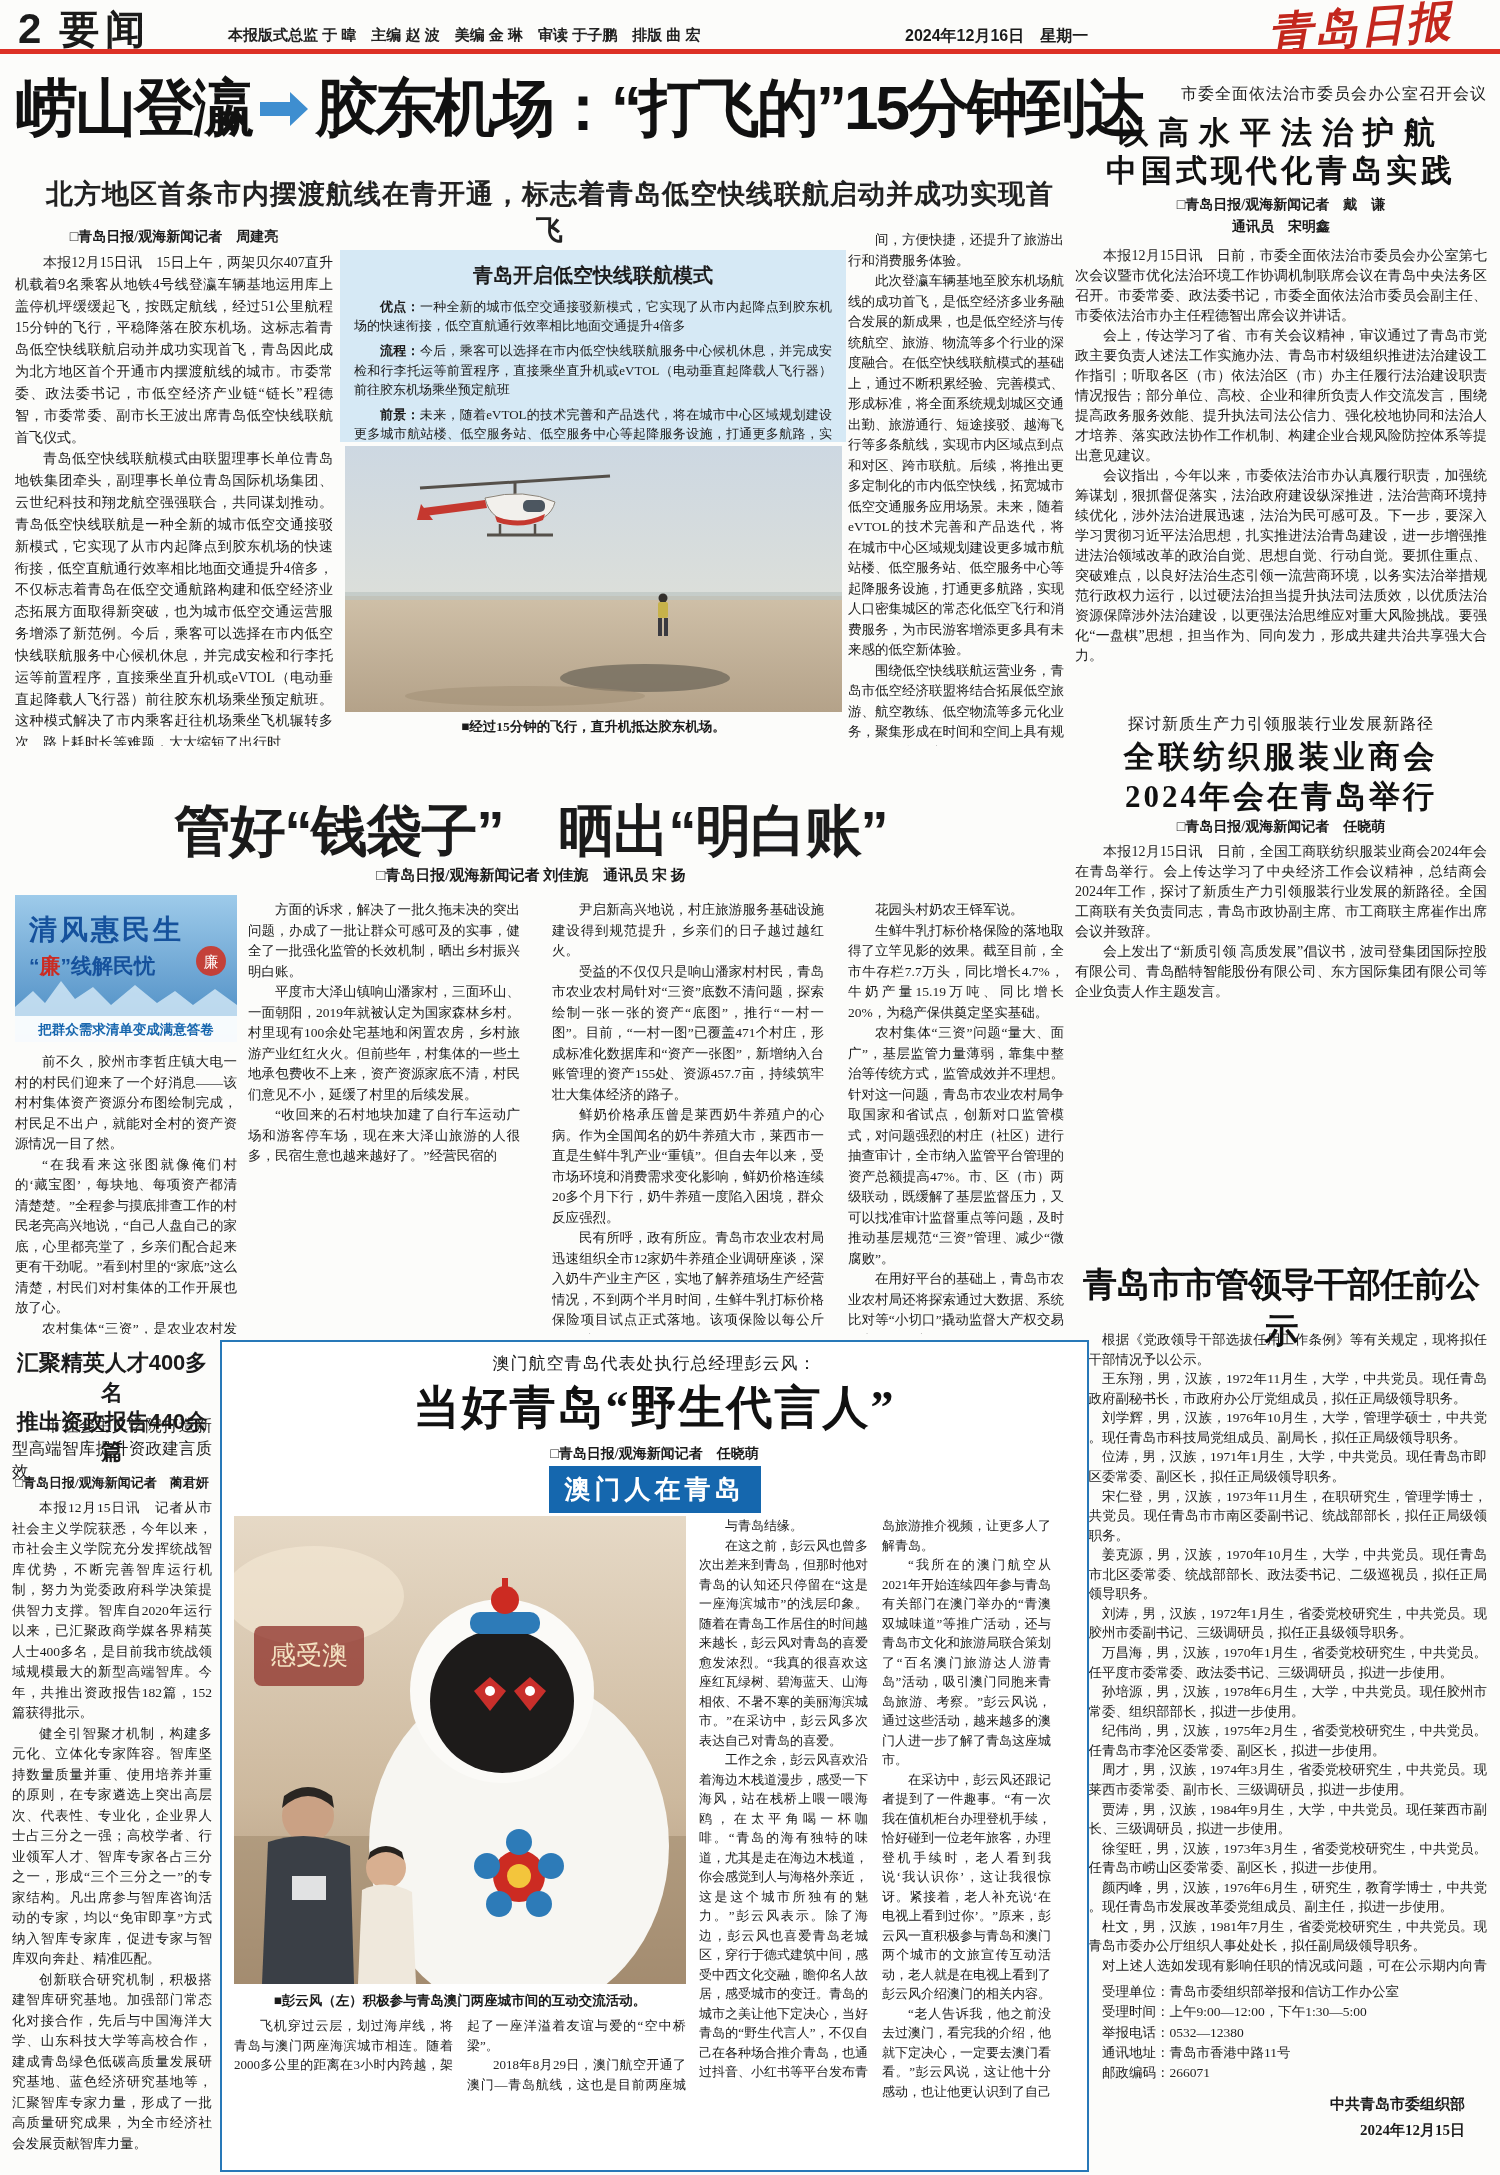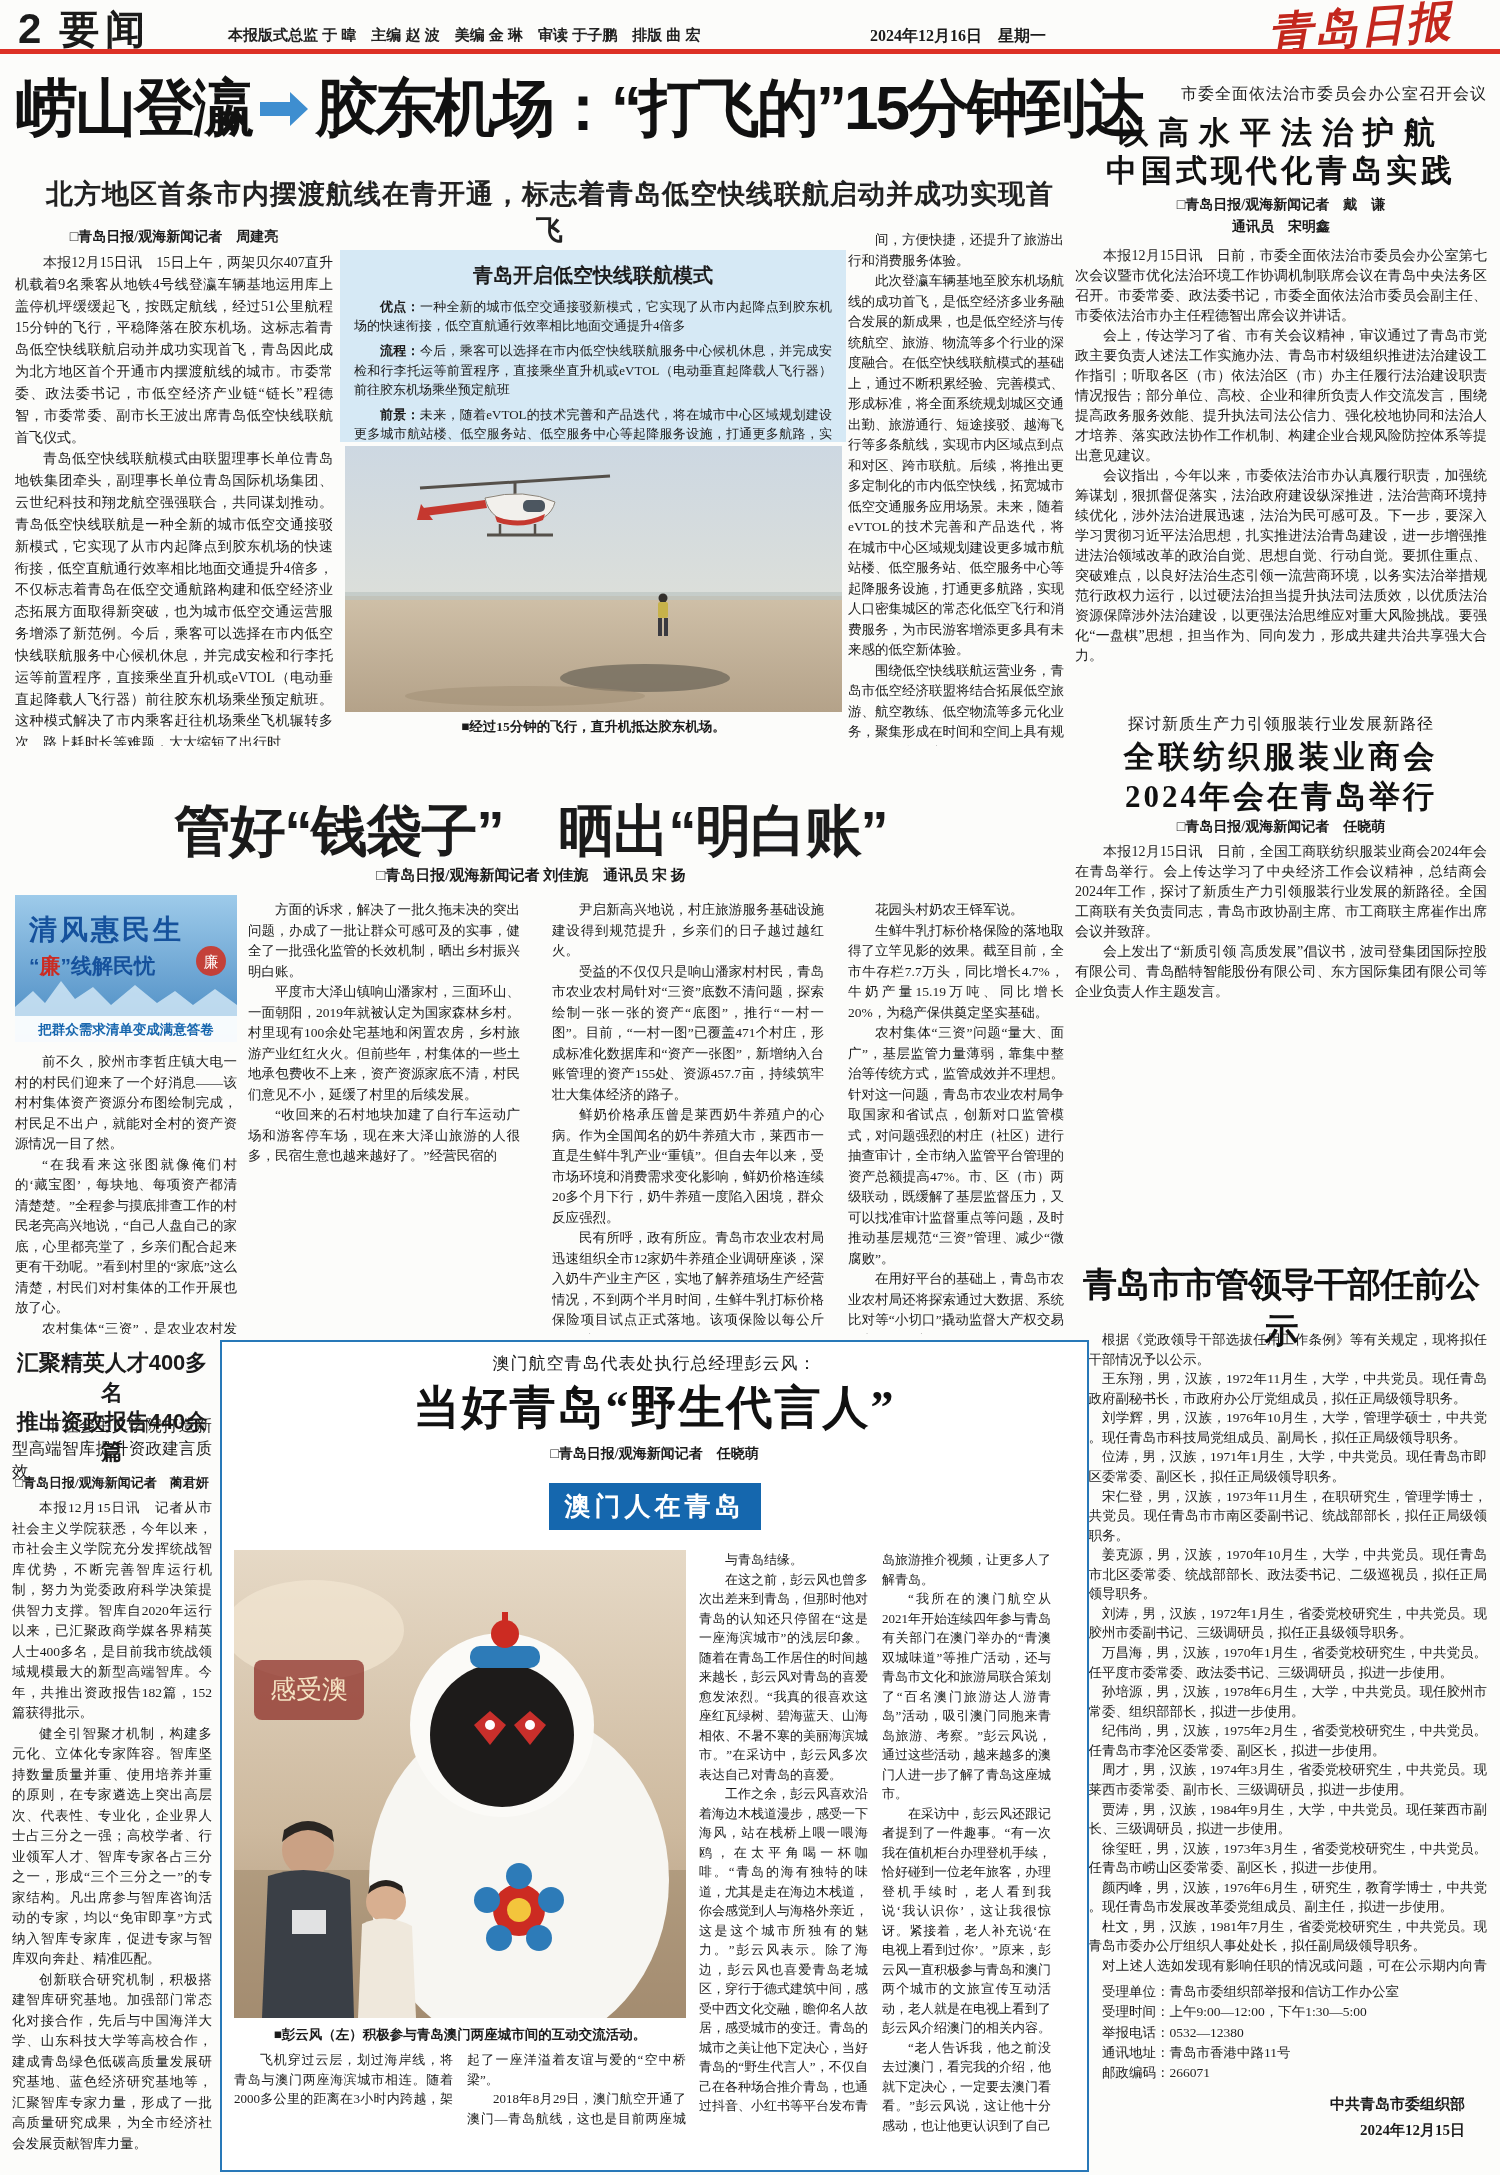--- a/index.html
+++ b/index.html
@@ -32,35 +32,35 @@
   .ser-hl{font-weight:900;text-align:center;color:#111;}
   .sig{font-weight:bold;font-size:15px;text-align:right;line-height:1.7;}
   
   .qd-hl{font-weight:900;font-size:56px;letter-spacing:-1px;text-align:center;white-space:nowrap;}
   
   .hj-hl{font-weight:900;font-size:22px;line-height:1.35;text-align:center;}
   .hj-kicker{font-size:16.5px;line-height:1.4;text-align:justify;text-indent:2em;}
   
   .macau-box{border:2px solid #2878b8;background:#fff;}
   .macau-label{background:#1567ae;color:#fff;font-weight:900;font-size:26px;letter-spacing:4px;
-               width:212px;margin:20px auto;text-align:center;padding:6px 0;}
+               width:212px;margin:3px auto;text-align:center;padding:6px 0;}
   .cols2{column-count:2;column-gap:14px;column-fill:auto;}
   .arrow-ic{display:inline-block;vertical-align:middle;margin:0 6px 10px 6px;}
 </style>
 </head>
 <body>
 
 <div class="page">
 
   <div class="abs" style="left:18px;top:2px;">
     <span class="pageno sans">2</span>
     <span class="secname sans" style="margin-left:14px;">要闻</span>
   </div>
   <div class="abs staff sans" style="left:228px;top:26px;">本报版式总监 于 暐　主编 赵 波　美编 金 琳　审读 于子鹏　排版 曲 宏</div>
-  <div class="abs dateline sans" style="left:870px;top:26px;font-family:Liberation Serif, serif;">2024年12月16日　星期一</div>
+  <div class="abs dateline sans" style="left:905px;top:26px;">2024年12月16日　星期一</div>
   <div class="abs masthead" style="left:1268px;top:-2px;">青岛日报</div>
   <div class="abs redrule"></div>
 
   <div class="abs lead-hl sans" style="left:16px;top:66px;width:1050px;">
     <span>崂山登瀛</span><span class="arrow-ic"><svg width="52" height="40" viewBox="0 0 52 40">
           <path d="M2 13h30V3l18 17-18 17V27H2z" fill="#3e8ed0"></path>
         </svg></span><span>胶东机场：“打飞的”15分钟到达</span>
   </div>
   <div class="abs lead-sub" style="left:40px;top:176px;width:1020px;text-align:center;">北方地区首条市内摆渡航线在青开通，标志着青岛低空快线联航启动并成功实现首飞</div>
   <div class="abs byline" style="left:15px;top:228px;width:318px;">□青岛日报/观海新闻记者　周建亮</div>

